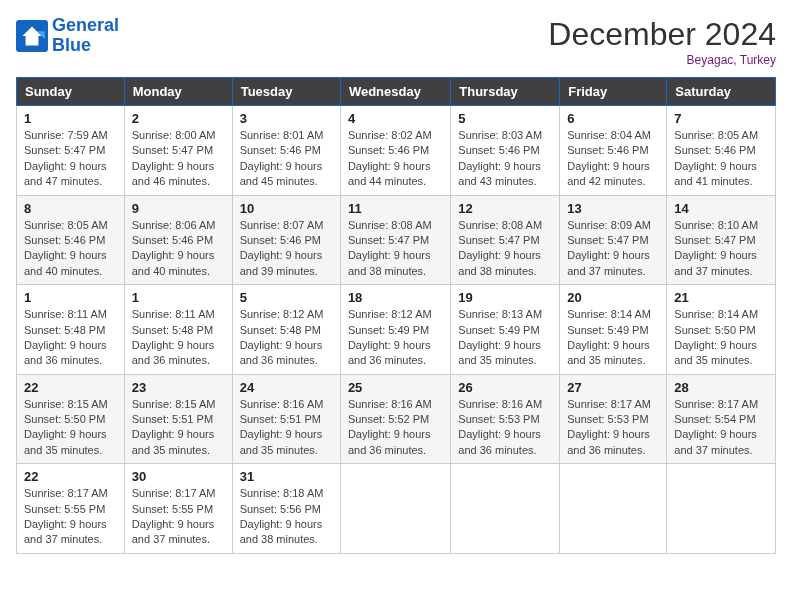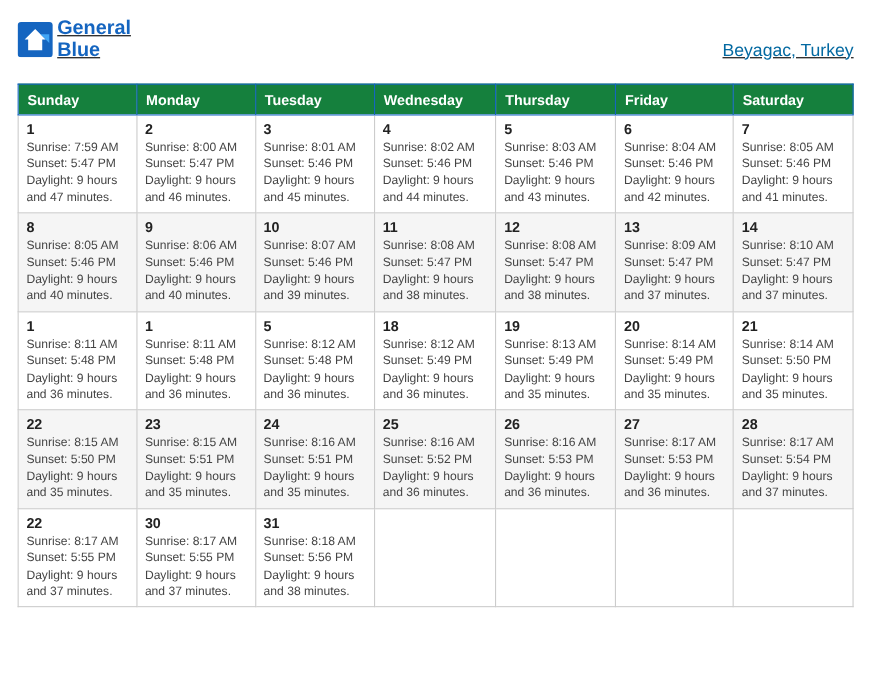--- a/index.html
+++ b/index.html
@@ -6,23 +6,22 @@
     body {
       font-family: Arial, sans-serif;
       background: #fff;
       width: 792px;
       min-height: 612px;
       padding: 16px;
     }
     .header {
       display: flex;
       justify-content: space-between;
-      align-items: flex-end;
-      margin-bottom: 20px;
-      text-decoration: underline;
+      align-items: flex-start;
+      margin-bottom: 10px;
     }
     .logo {
       display: flex;
       align-items: center;
       gap: 4px;
     }
     .logo-text {
       font-size: 18px;
       font-weight: bold;
       color: #333;
@@ -37,30 +36,30 @@
     }
     .title-block {
       text-align: right;
     }
     .month-title {
       font-size: 32px;
       font-weight: normal;
       color: #333;
     }
     .subtitle {
-      font-size: 16px;
-      color: #0369a1;
+      font-size: 12px;
+      color: #701a75;
     }
     table {
       width: 100%;
       border-collapse: collapse;
       font-size: 11px;
     }
     thead tr th {
-      background-color: #15803d;
+      background-color: #404040;
       color: #fff;
       text-align: left;
       padding: 6px 8px;
       font-size: 13px;
       font-weight: bold;
       border: 1px solid #1565c0;
     }
     tbody tr td {
       border: 1px solid #ccc;
       vertical-align: top;
@@ -97,20 +96,21 @@
       <rect x="0" y="0" width="40" height="40" rx="4" fill="#1565c0"></rect>
       <polygon points="20,8 32,20 28,20 28,32 12,32 12,20 8,20" fill="white"></polygon>
       <polygon points="26,14 36,14 36,24" fill="#42a5f5"></polygon>
     </svg>
     <div class="logo-text">
       <span>General</span><br>
       <span style="color:#1565c0">Blue</span>
     </div>
   </div>
   <div class="title-block">
+    <div class="month-title">December 2024</div>
     <div class="subtitle">Beyagac, Turkey</div>
   </div>
 </div>
 
 <table>
   <thead>
     <tr>
       <th>Sunday</th>
       <th>Monday</th>
       <th>Tuesday</th>

